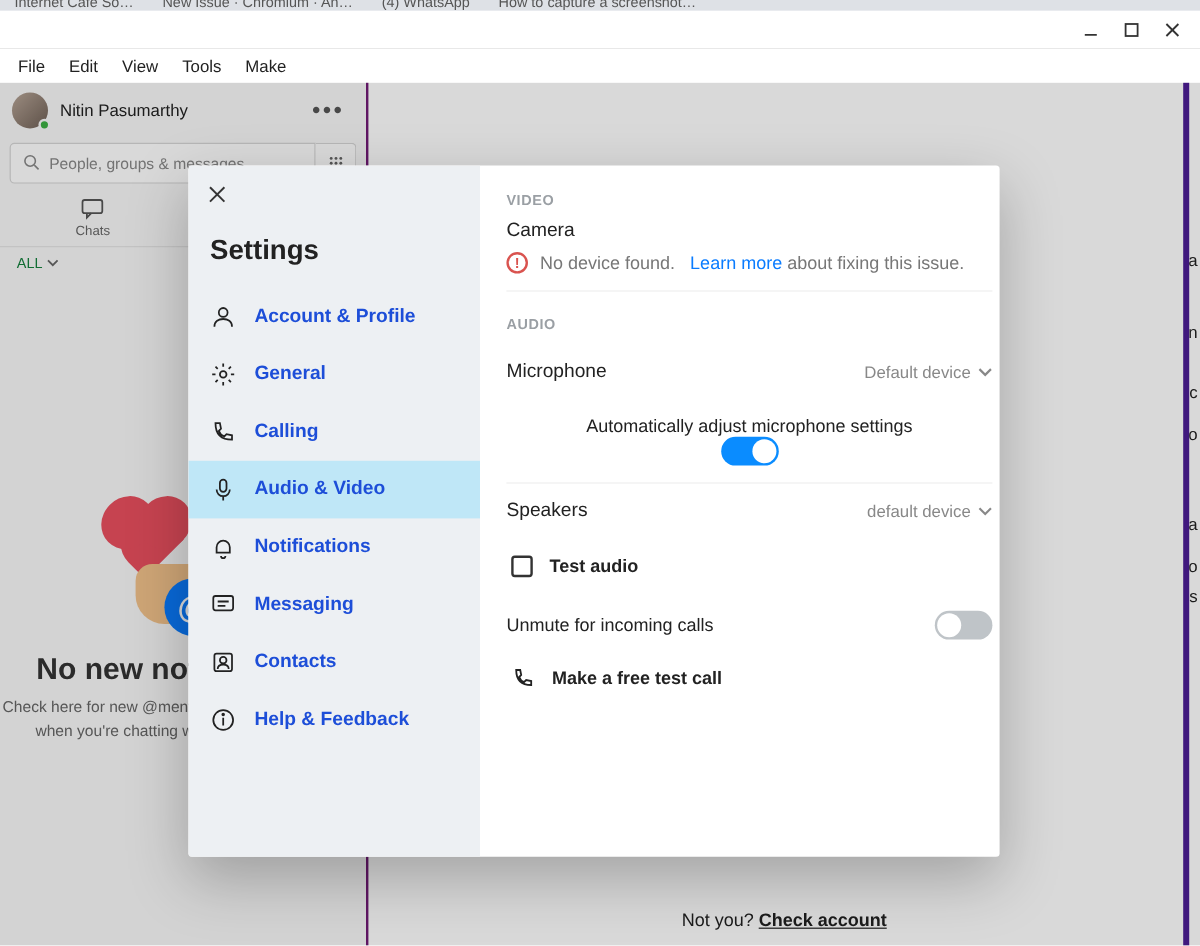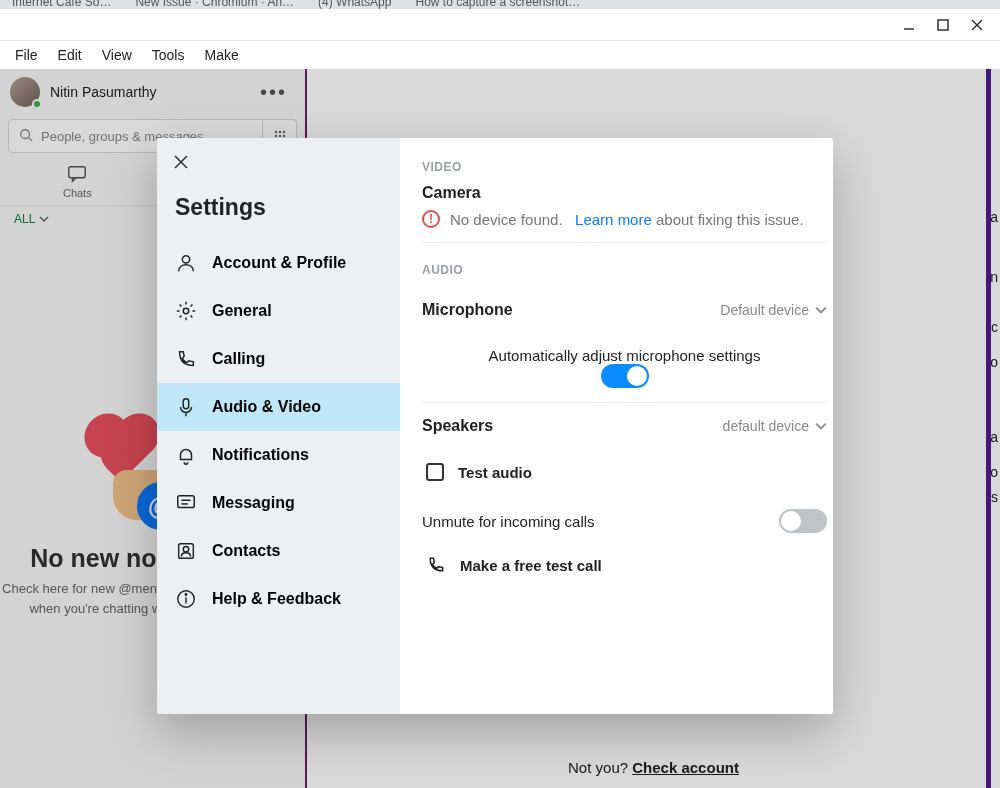--- a/index.html
+++ b/index.html
@@ -184,32 +184,32 @@
     background:#edf0f3;
     display:flex; flex-direction:column;
     padding-top:10px;
   }
   .close-x { padding: 6px 0 10px 16px; color:#333; }
   .modal-title { font-size:23px; font-weight:700; padding: 10px 18px 18px 18px; color:#222;}
   .nav-item {
     display:flex; align-items:center; gap:15px;
     height:48px;
     padding: 0 18px;
-    font-size:16px; color:#000000; font-weight:600;
+    font-size:16px; color:#1d4ed8; font-weight:600;
   }
   .nav-item svg { width:22px; height:22px; stroke:#222; fill:none; stroke-width:1.6;}
   .nav-item.selected { background:#bfe7f7; }
   .modal-right {
     flex:1;
     padding: 22px 6px 0 22px;
     font-size:15px;
     color:#222;
   }
   .sect-label { font-size:12px; color:#9a9fa4; font-weight:700; letter-spacing:0.5px; margin-bottom:10px;}
-  .sect-title { font-size:16px; font-weight:700; margin-bottom:8px;}
+  .sect-title { font-size:16px; font-weight:400; margin-bottom:8px;}
   .warn-row { display:flex; align-items:center; gap:10px; color:#777; padding-bottom:14px; border-bottom:1px solid #eee; margin-bottom:20px;}
   .warn-icon { width:18px; height:18px; border:2px solid #d9534f; border-radius:50%; color:#d9534f; display:flex;align-items:center;justify-content:center; font-size:12px; font-weight:700;}
   .link { color:#0a7cff; }
   .row {
     display:flex; justify-content:space-between; align-items:center;
     padding: 14px 0;
   }
   .row + .row { }
   .hline { border-bottom:1px solid #eee;flex-direction:column; }
   .device-sel { color:#888; font-size:14px; display:flex; align-items:center; gap:6px;}

